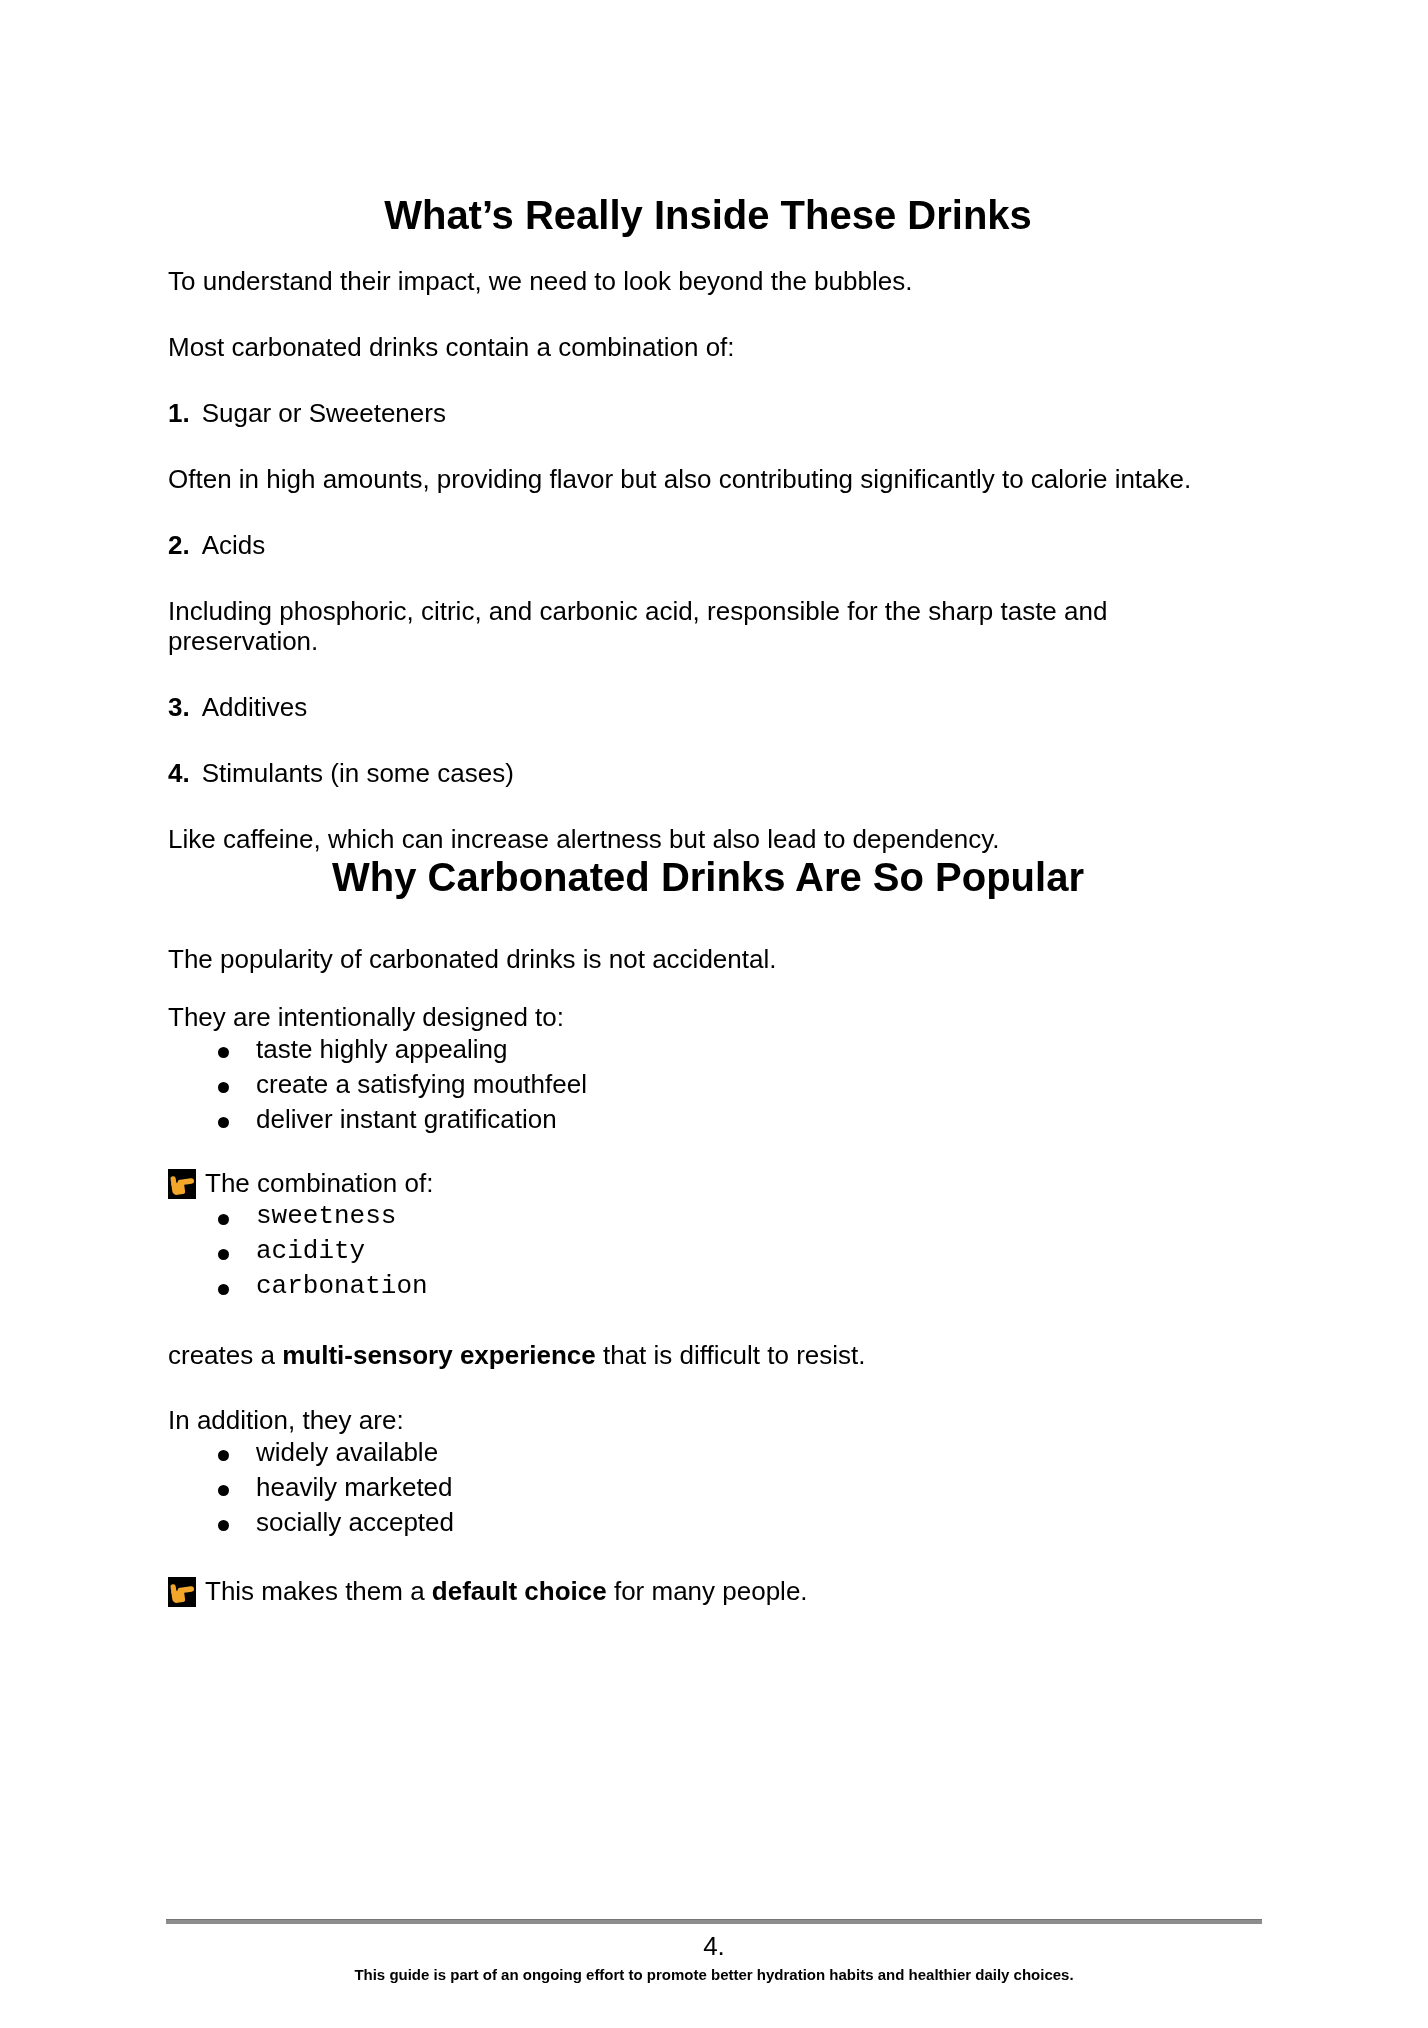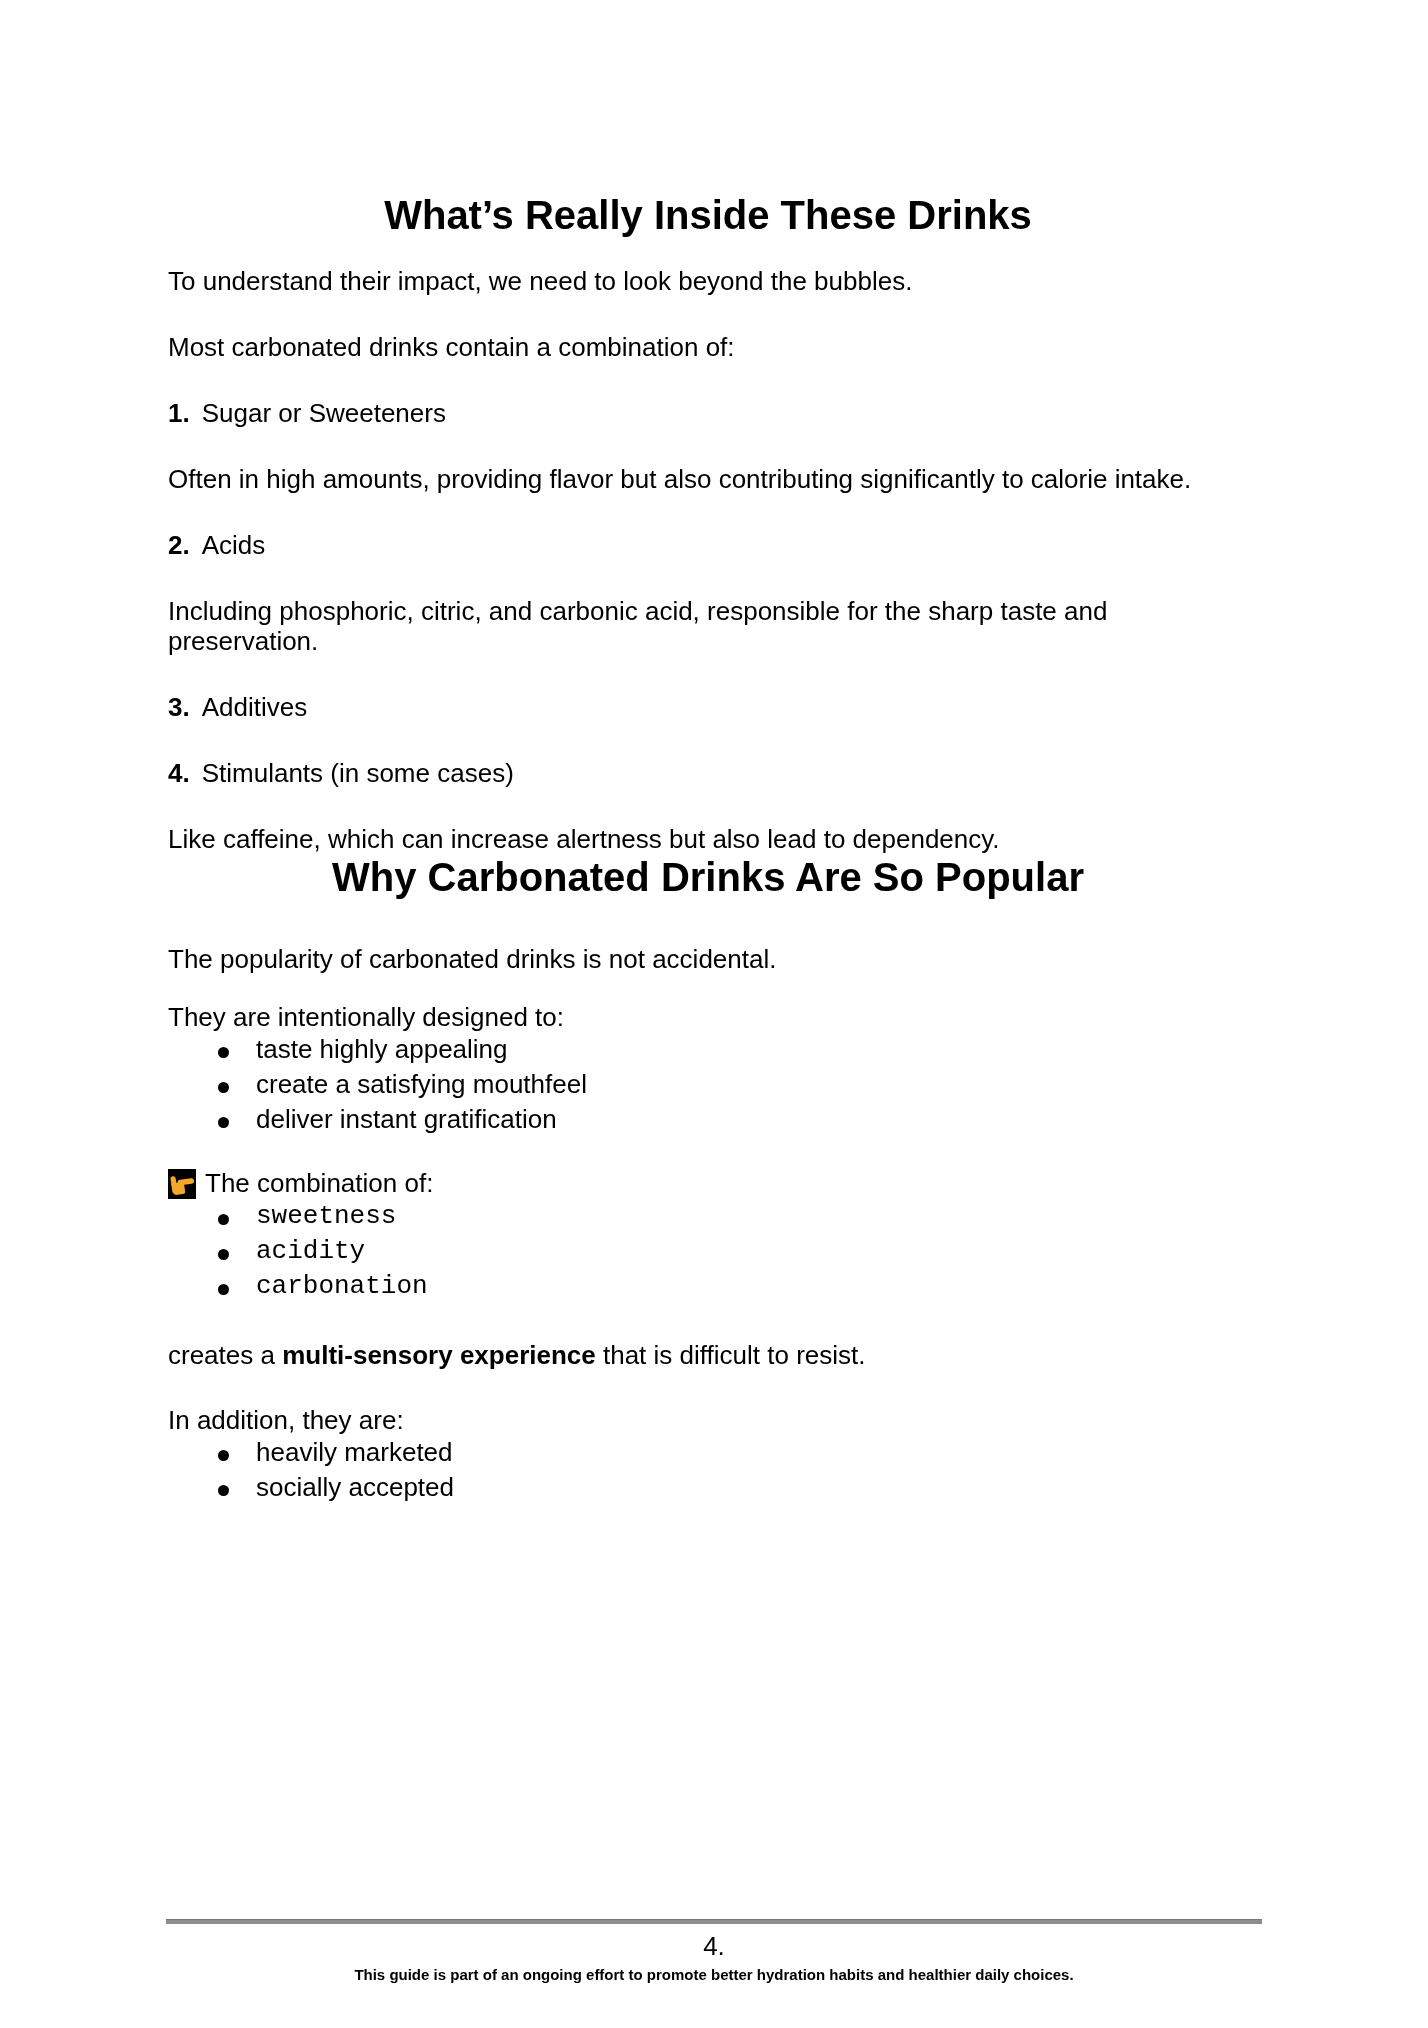--- a/index.html
+++ b/index.html
@@ -102,24 +102,35 @@
     <li>sweetness</li>
     <li>acidity</li>
     <li>carbonation</li>
   </ul>
 
   <p class="mt30"><span>creates a </span><b>multi-sensory experience</b><span> that is difficult to resist.</span></p>
 
   <p class="mt35">In addition, they are:</p>
 
   <ul class="bullets mt30">
+    <li>widely available</li>
     <li>heavily marketed</li>
     <li>socially accepted</li>
   </ul>
 
+  <p class="finger mt30">
+    <span class="emoji"><svg width="28" height="30" viewBox="0 0 28 30" xmlns="http://www.w3.org/2000/svg">
+          <rect width="28" height="30" fill="#000000"></rect>
+          <g fill="#f2a62a" transform="rotate(-8 14 16)">
+            <rect x="10" y="10.5" width="16.5" height="5.6" rx="2.8"></rect>
+            <path d="M3.5 13 h10.5 a2.2 2.2 0 0 1 2.2 2.2 v7.3 a2.6 2.6 0 0 1 -2.6 2.6 h-5.6 a4.5 4.5 0 0 1 -4.5 -4.5 z"></path>
+            <rect x="3.5" y="6" width="5.2" height="10.5" rx="2.6"></rect>
+          </g>
+        </svg></span><span>This makes them a </span><b>default choice</b><span> for many people.</span>
+  </p>
 
 </div>
 
 <div class="footer">
   <div class="rule"></div>
   <div class="pagenum">4.</div>
   <div class="note">This guide is part of an ongoing effort to promote better hydration habits and healthier daily choices.</div>
 </div>
 
 </body></html>

